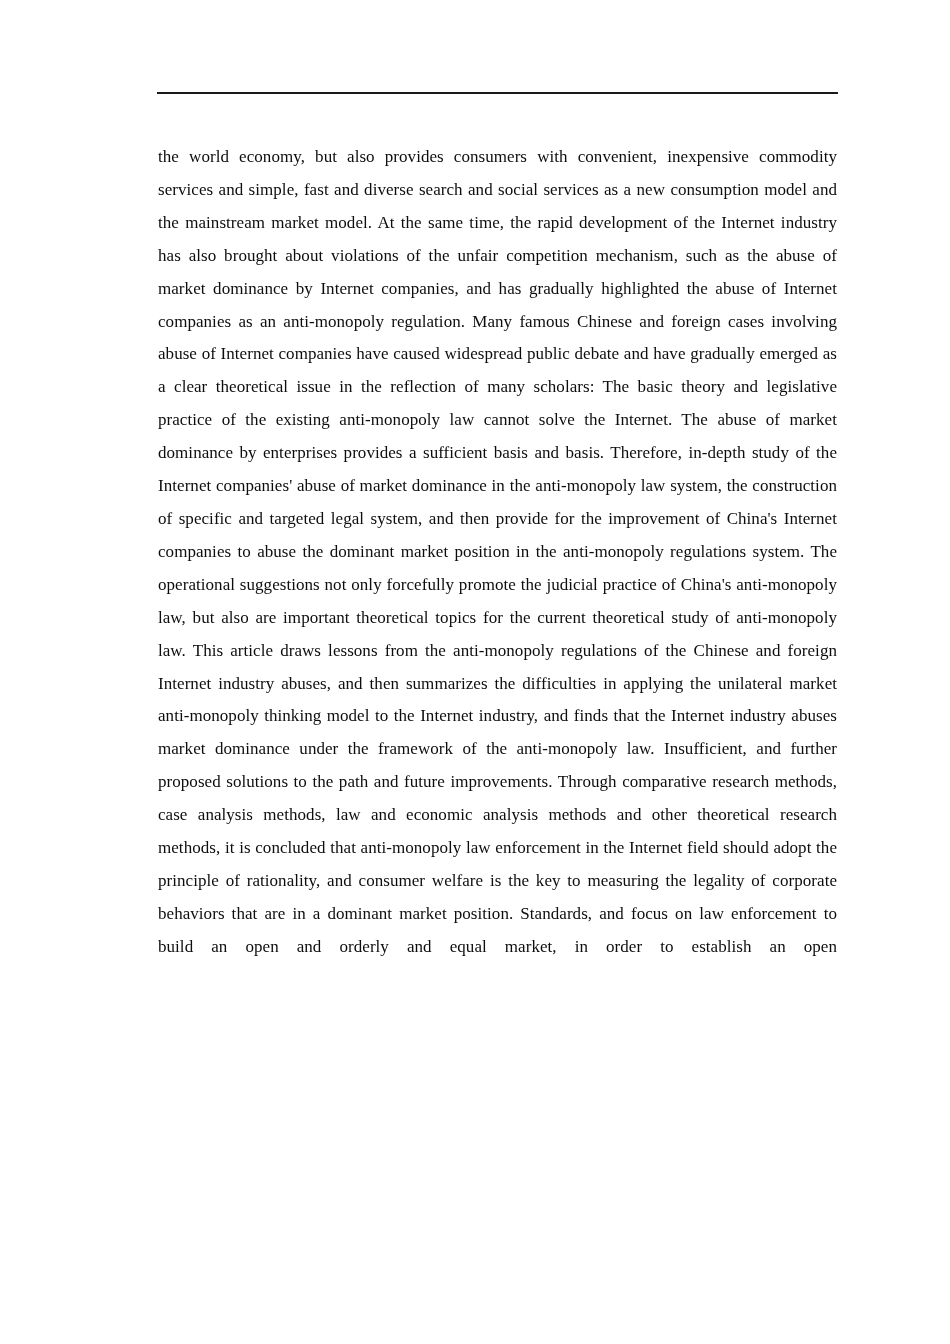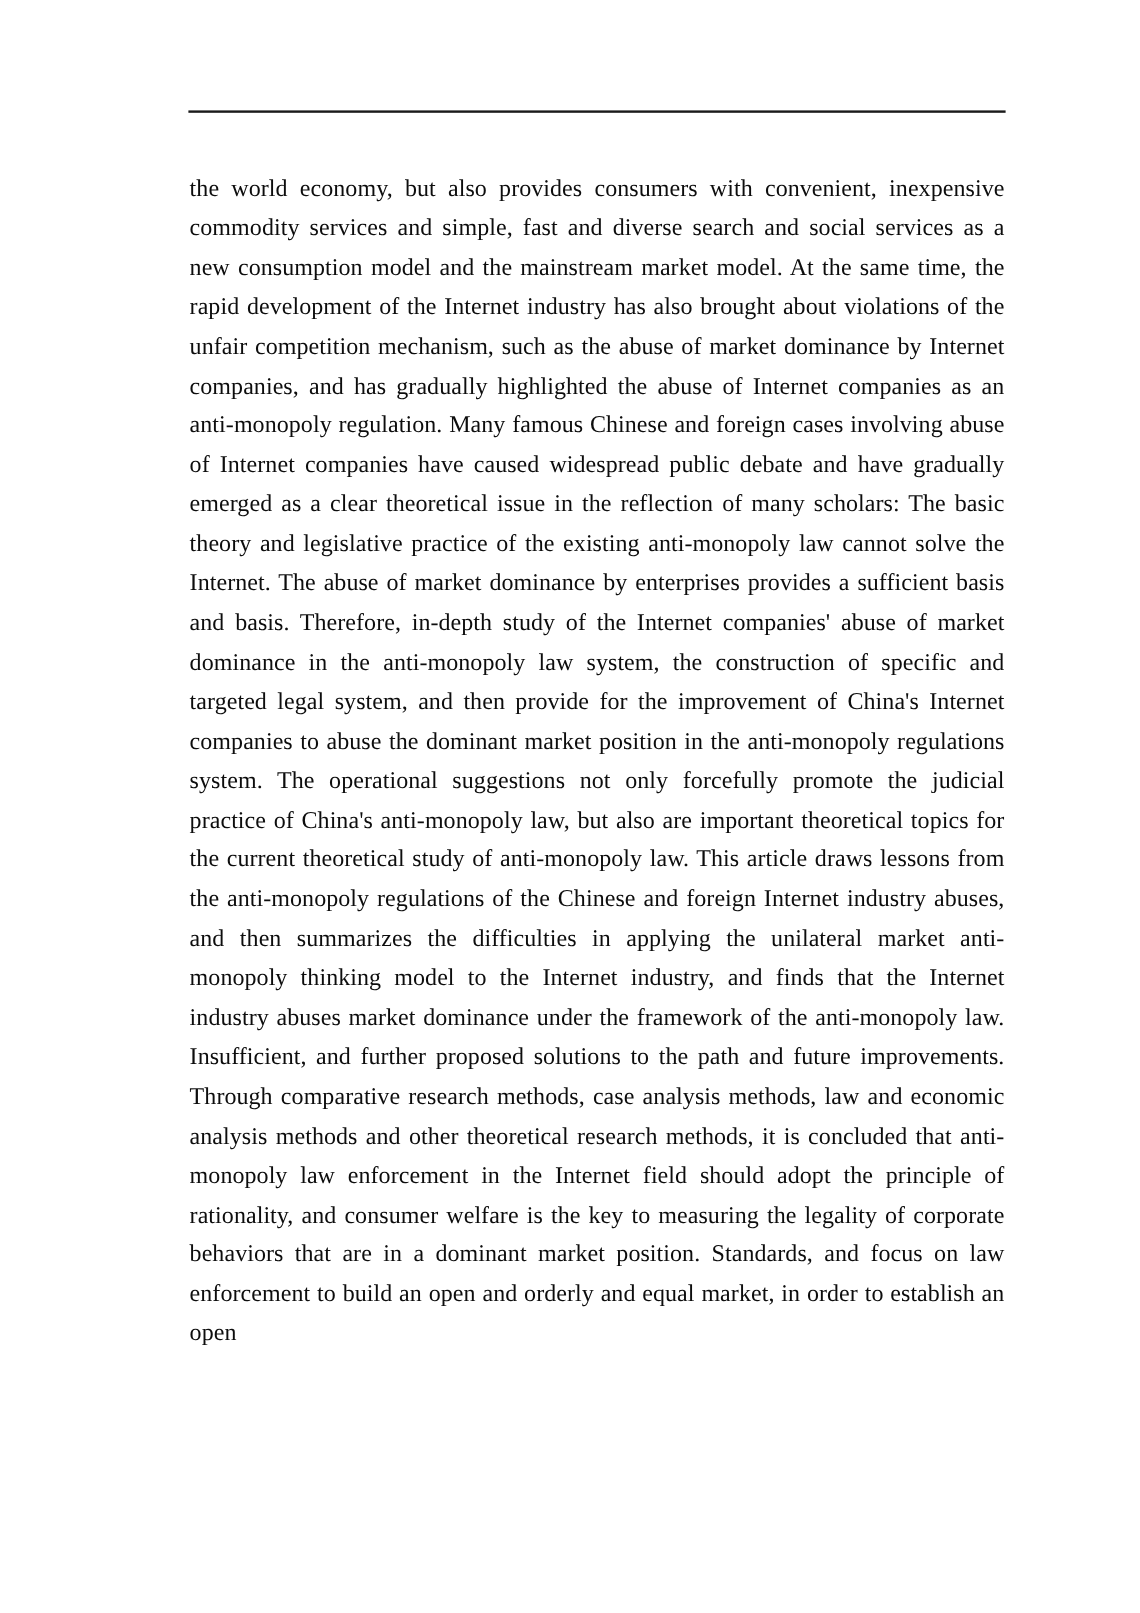--- a/index.html
+++ b/index.html
@@ -31,21 +31,21 @@
   }
   .body-block {
     position: absolute;
     left: 158px;
     top: 141px;
     width: 679px;
   }
   .body-paragraph {
     margin: 0;
     padding: 0;
-    font-size: 20px;
+    font-size: 17px;
     line-height: 32.9px;
     text-align: justify;
     text-justify: inter-word;
     color: #0d0d0d;
     hyphens: none;
     -webkit-hyphens: none;
     word-spacing: 0.2px;
     letter-spacing: 0.05px;
   }
   

